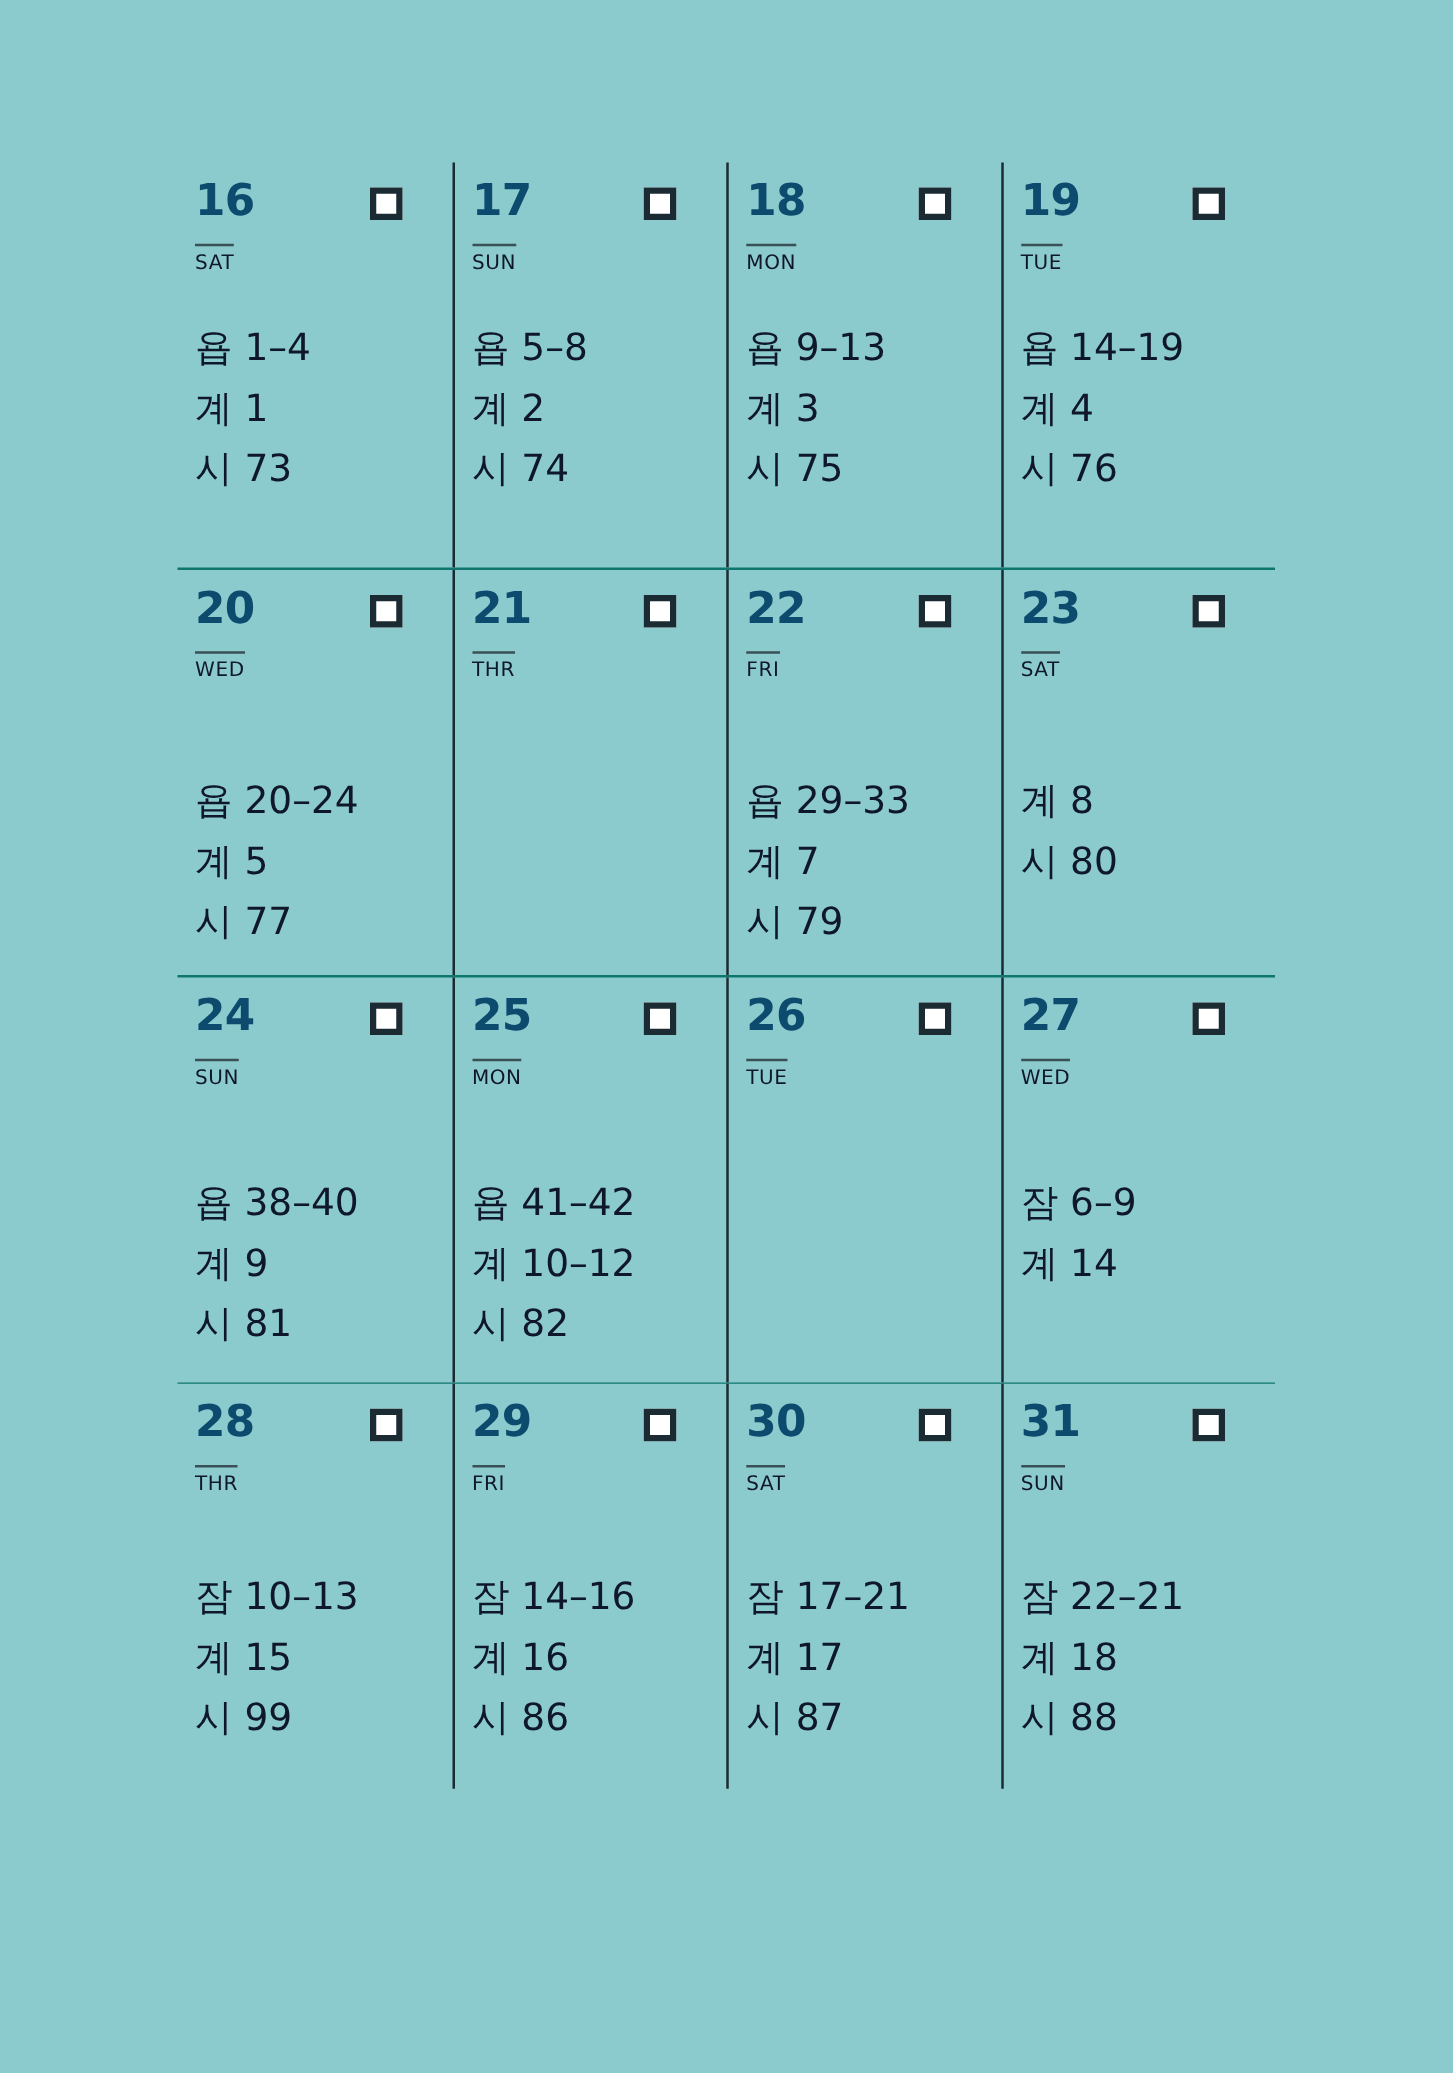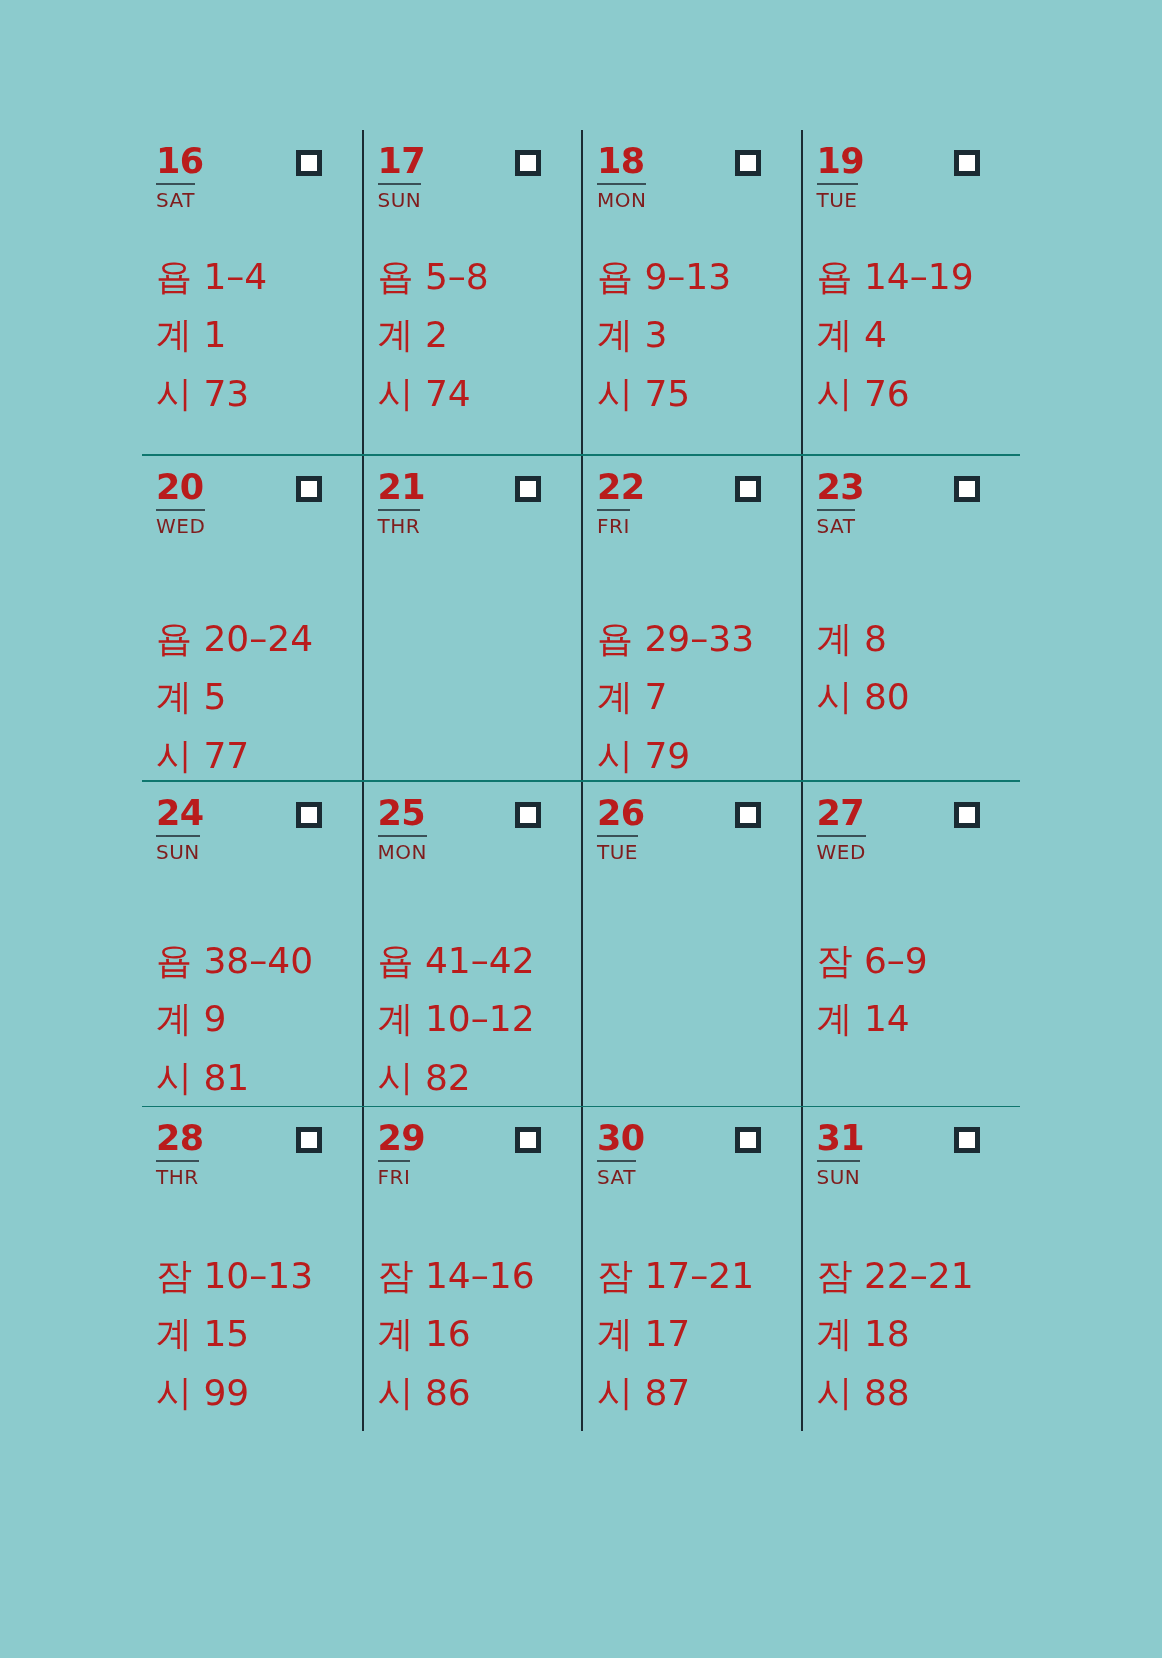--- a/index.html
+++ b/index.html
@@ -51,47 +51,47 @@
   .inner {
     position: relative;
     padding-left: 14px;
     padding-top: 14px;
     height: 100%;
     box-sizing: border-box;
   }
   .daynum {
     font-size: 35px;
     font-weight: bold;
-    color: #b91c1c;
+    color: #0c4a6e;
     line-height: 1;
     letter-spacing: -0.5px;
   }
   .dow {
-    font-size: 20px;
-    color: #7f1d1d;
+    font-size: 16px;
+    color: #0f172a;
     letter-spacing: 0.5px;
-    margin-top: 4px;
+    margin-top: 16px;
     display: inline-block;
     border-top: 2px solid #3a5057;
     padding-top: 3px;
   }
   .checkbox {
     position: absolute;
     right: 40px;
     top: 20px;
     width: 26px;
     height: 26px;
     background: #ffffff;
     border: 5px solid #1b2b33;
     box-sizing: border-box;
   }
   .readings {
     margin-top: 38px;
-    font-size: 36px;
-    color: #b91c1c;
+    font-size: 30px;
+    color: #0f172a;
     line-height: 1.62;
   }
   .readings div {
     white-space: nowrap;
   }
   
   .week.w1 .readings { margin-top: 36px; }
   .week.w2 .readings { margin-top: 72px; }
   .week.w3 .readings { margin-top: 68px; }
   .week.w4 .readings { margin-top: 58px; }

